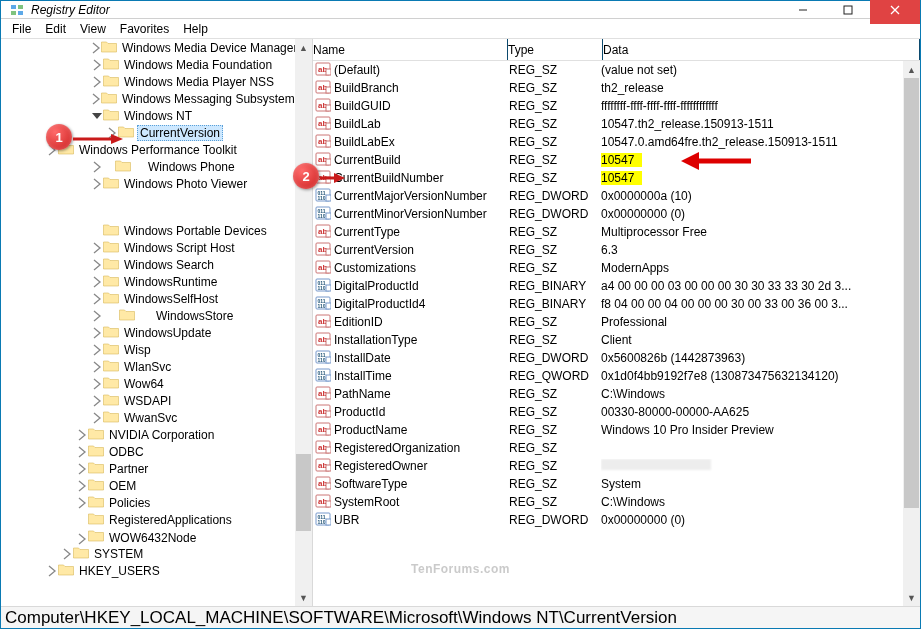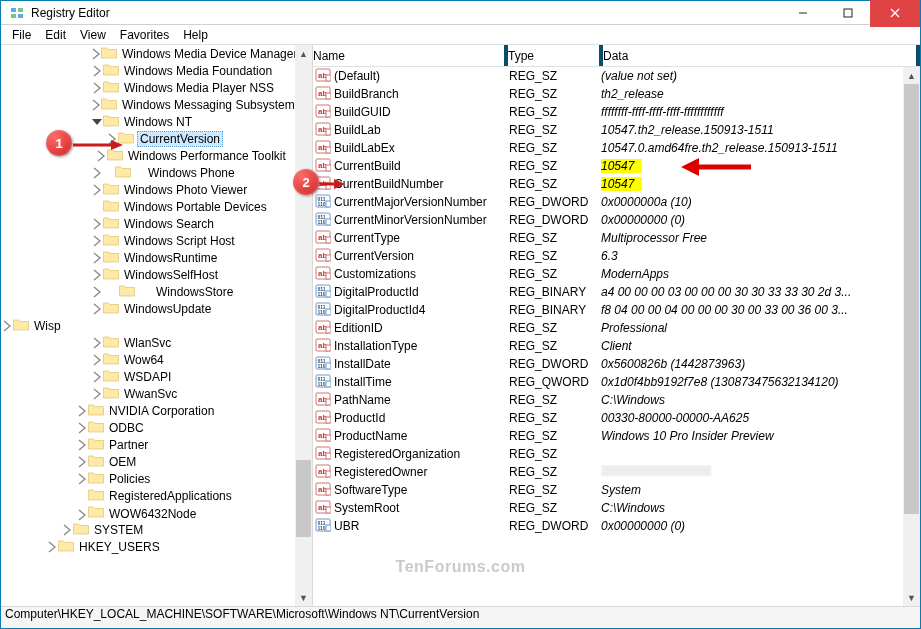--- a/index.html
+++ b/index.html
@@ -1,18 +1,18 @@
 <!DOCTYPE html>
 <html><head>
 <meta charset="utf-8">
 <style>
   * { box-sizing: border-box; }
   html, body { margin:0; padding:0; font-family: "Segoe UI", Tahoma, sans-serif; font-size:12px; background:#fff; }
   .window { width:921px; height:629px; border:1px solid #0a7ab3; display:flex; flex-direction:column; position:relative; }
-  .titlebar { height:24px; background:#fff; display:flex; align-items:center; border-bottom:1px solid #d0d0d0; }
+  .titlebar { height:18px; background:#fff; display:flex; align-items:center; border-bottom:1px solid #d0d0d0;font-style:italic; }
   .title-icon { width:16px; height:16px; margin:0 6px 0 8px; display:flex; align-items:center; justify-content:center; }
   .title-text { flex:1; font-size:12px; }
   .win-btn { width:45px; height:28px; display:flex; align-items:center; justify-content:center; }
   .win-btn.close { background:#e04343; color:#fff; width:50px; }
   .win-btn svg { pointer-events:none; }
   .menubar { height:20px; display:flex; align-items:center; padding:0 4px; border-bottom:1px solid #e0e0e0; font-size:12px; }
   .menu-item { padding:1px 7px; }
   .body { flex:1; display:flex; min-height:0; position:relative; }
   .tree { width:312px; border-right:1px solid #d9d9d9; overflow:hidden; position:relative; background:#fff; font-size:12px; }
   .tree-inner { position:absolute; top:0; left:0; right:17px; bottom:0; overflow:hidden; }
@@ -23,33 +23,33 @@
   .tree-label { padding:0 2px; }
   .tree-label.sel { background:#cde8ff; border:1px dotted #5aa0d8; padding:0 2px; margin:-1px 0; }
   .vscroll { position:absolute; top:0; right:0; bottom:0; width:17px; background:#f0f0f0; }
   .vscroll.listside { top:22px; }
   .vscroll .thumb { position:absolute; left:1px; right:1px; background:#c8c8c8; }
   .vscroll .btn { position:absolute; left:0; right:0; height:17px; background:#f0f0f0; display:flex; align-items:center; justify-content:center; font-size:9px; color:#555; }
   .vscroll .btn.top { top:0; }
   .vscroll .btn.bot { bottom:0; }
   .list { flex:1; position:relative; background:#fff; font-size:12px; }
   .list-header { position:absolute; top:0; left:0; right:0; height:22px; display:flex; border-bottom:1px solid #e0e0e0; background:#fff; }
-  .list-col { display:flex; align-items:center; border-right:4px solid #0c4a6e; }
+  .list-col { display:flex; align-items:center; border-right:1px solid #0c4a6e; }
   .list-body { position:absolute; top:22px; left:0; right:17px; bottom:0; overflow:hidden; }
   .list-row { height:18px; display:flex; align-items:center; white-space:nowrap; }
   .val-icon { width:16px; height:16px; margin:0 3px 0 2px; flex-shrink:0; }
   .col-name { width:175px; overflow:hidden; white-space:nowrap; }
   .col-type { width:92px; overflow:hidden; }
-  .col-data { flex:1; overflow:hidden; white-space:nowrap; text-overflow:ellipsis;font-style:italic; }
+  .col-data { flex:1; overflow:hidden; white-space:nowrap; text-overflow:ellipsis; }
   .hl { background:#ffff00; padding:0 8px 0 0; }
   .blurred { display:inline-block; width:110px; height:11px; background:#ededed; filter:blur(1px); }
-  .statusbar { height:22px; border-top:1px solid #d9d9d9; display:flex; padding:0 4px; font-size:12px; background:#f5f5f5; }
+  .statusbar { height:22px; border-top:1px solid #d9d9d9; display:flex; align-items:center; padding:0 4px; font-size:17px; background:#f5f5f5; }
   .callout { position:absolute; width:26px; height:26px; border-radius:50%; background:radial-gradient(circle at 35% 30%, #ff6b6b, #c91b1b); color:#fff; display:flex; align-items:center; justify-content:center; font-weight:bold; font-size:13px; box-shadow:1px 1px 3px rgba(0,0,0,.4), inset 0 0 4px rgba(255,255,255,.3); z-index:50; }
   .arrow { position:absolute; z-index:50; }
-  .watermark { position:absolute; left:50%; transform:translateX(-50%); bottom:30px; font-size:16px; font-weight:600; color:rgba(150,150,150,.5); font-family:Arial,sans-serif; letter-spacing:.5px; pointer-events:none; text-shadow:0 0 4px #fff; }
+  .watermark { position:absolute; left:50%; transform:translateX(-50%); bottom:30px; font-size:12px; font-weight:600; color:rgba(150,150,150,.5); font-family:Arial,sans-serif; letter-spacing:.5px; pointer-events:none; text-shadow:0 0 4px #fff; }
 </style>
 </head>
 <body>
 
 <div class="window">
 
   <div class="titlebar">
     <span class="title-icon">
       <svg width="16" height="16" viewBox="0 0 16 16">
         <rect x="2" y="3" width="5" height="4" fill="#5da9e8"></rect>
@@ -148,21 +148,21 @@
             <span class="tree-chev">
               <svg width="10" height="12">
                 <use href="#chev-closed"></use>
               </svg>
             </span>
             <span><svg class="folder-icon" viewBox="0 0 15 13">
                 <use href="#folder-sym"></use>
               </svg></span>
             <span class="tree-label sel">CurrentVersion</span>
           </div>
-          <div class="tree-row" style="padding-left: 94px;">
+          <div class="tree-row" style="padding-left: 45px;">
             <span class="tree-chev">
               <svg width="10" height="12">
                 <use href="#chev-closed"></use>
               </svg>
             </span>
             <span><svg class="folder-icon" viewBox="0 0 15 13">
                 <use href="#folder-sym"></use>
               </svg></span>
             <span class="tree-label">Windows Performance Toolkit</span>
           </div>
@@ -181,58 +181,58 @@
             <span class="tree-chev">
               <svg width="10" height="12">
                 <use href="#chev-closed"></use>
               </svg>
             </span>
             <span><svg class="folder-icon" viewBox="0 0 15 13">
                 <use href="#folder-sym"></use>
               </svg></span>
             <span class="tree-label">Windows Photo Viewer</span>
           </div>
-          <div class="tree-row" style="padding-left: 90px;">
+          <div class="tree-row" style="padding-left: 90px; margin-top: 30px;">
             <span class="tree-chev"></span>
             <span><svg class="folder-icon" viewBox="0 0 15 13">
                 <use href="#folder-sym"></use>
               </svg></span>
             <span class="tree-label">Windows Portable Devices</span>
           </div>
           <div class="tree-row" style="padding-left: 90px;">
             <span class="tree-chev">
               <svg width="10" height="12">
                 <use href="#chev-closed"></use>
               </svg>
             </span>
             <span><svg class="folder-icon" viewBox="0 0 15 13">
                 <use href="#folder-sym"></use>
               </svg></span>
+            <span class="tree-label">Windows Script Host</span>
+          </div>
+          <div class="tree-row" style="padding-left: 90px;">
+            <span class="tree-chev">
+              <svg width="10" height="12">
+                <use href="#chev-closed"></use>
+              </svg>
+            </span>
+            <span><svg class="folder-icon" viewBox="0 0 15 13">
+                <use href="#folder-sym"></use>
+              </svg></span>
             <span class="tree-label">Windows Search</span>
           </div>
           <div class="tree-row" style="padding-left: 90px;">
             <span class="tree-chev">
               <svg width="10" height="12">
                 <use href="#chev-closed"></use>
               </svg>
             </span>
             <span><svg class="folder-icon" viewBox="0 0 15 13">
                 <use href="#folder-sym"></use>
               </svg></span>
-            <span class="tree-label">Windows Script Host</span>
-          </div>
-          <div class="tree-row" style="padding-left: 90px;">
-            <span class="tree-chev">
-              <svg width="10" height="12">
-                <use href="#chev-closed"></use>
-              </svg>
-            </span>
-            <span><svg class="folder-icon" viewBox="0 0 15 13">
-                <use href="#folder-sym"></use>
-              </svg></span>
             <span class="tree-label">WindowsRuntime</span>
           </div>
           <div class="tree-row" style="padding-left: 90px;">
             <span class="tree-chev">
               <svg width="10" height="12">
                 <use href="#chev-closed"></use>
               </svg>
             </span>
             <span><svg class="folder-icon" viewBox="0 0 15 13">
                 <use href="#folder-sym"></use>
@@ -254,21 +254,21 @@
             <span class="tree-chev">
               <svg width="10" height="12">
                 <use href="#chev-closed"></use>
               </svg>
             </span>
             <span><svg class="folder-icon" viewBox="0 0 15 13">
                 <use href="#folder-sym"></use>
               </svg></span>
             <span class="tree-label">WindowsUpdate</span>
           </div>
-          <div class="tree-row" style="">
+          <div class="tree-row" style="padding-left: 90px;">
             <span class="tree-chev">
               <svg width="10" height="12">
                 <use href="#chev-closed"></use>
               </svg>
             </span>
             <span><svg class="folder-icon" viewBox="0 0 15 13">
                 <use href="#folder-sym"></use>
               </svg></span>
             <span class="tree-label">Wisp</span>
           </div>

